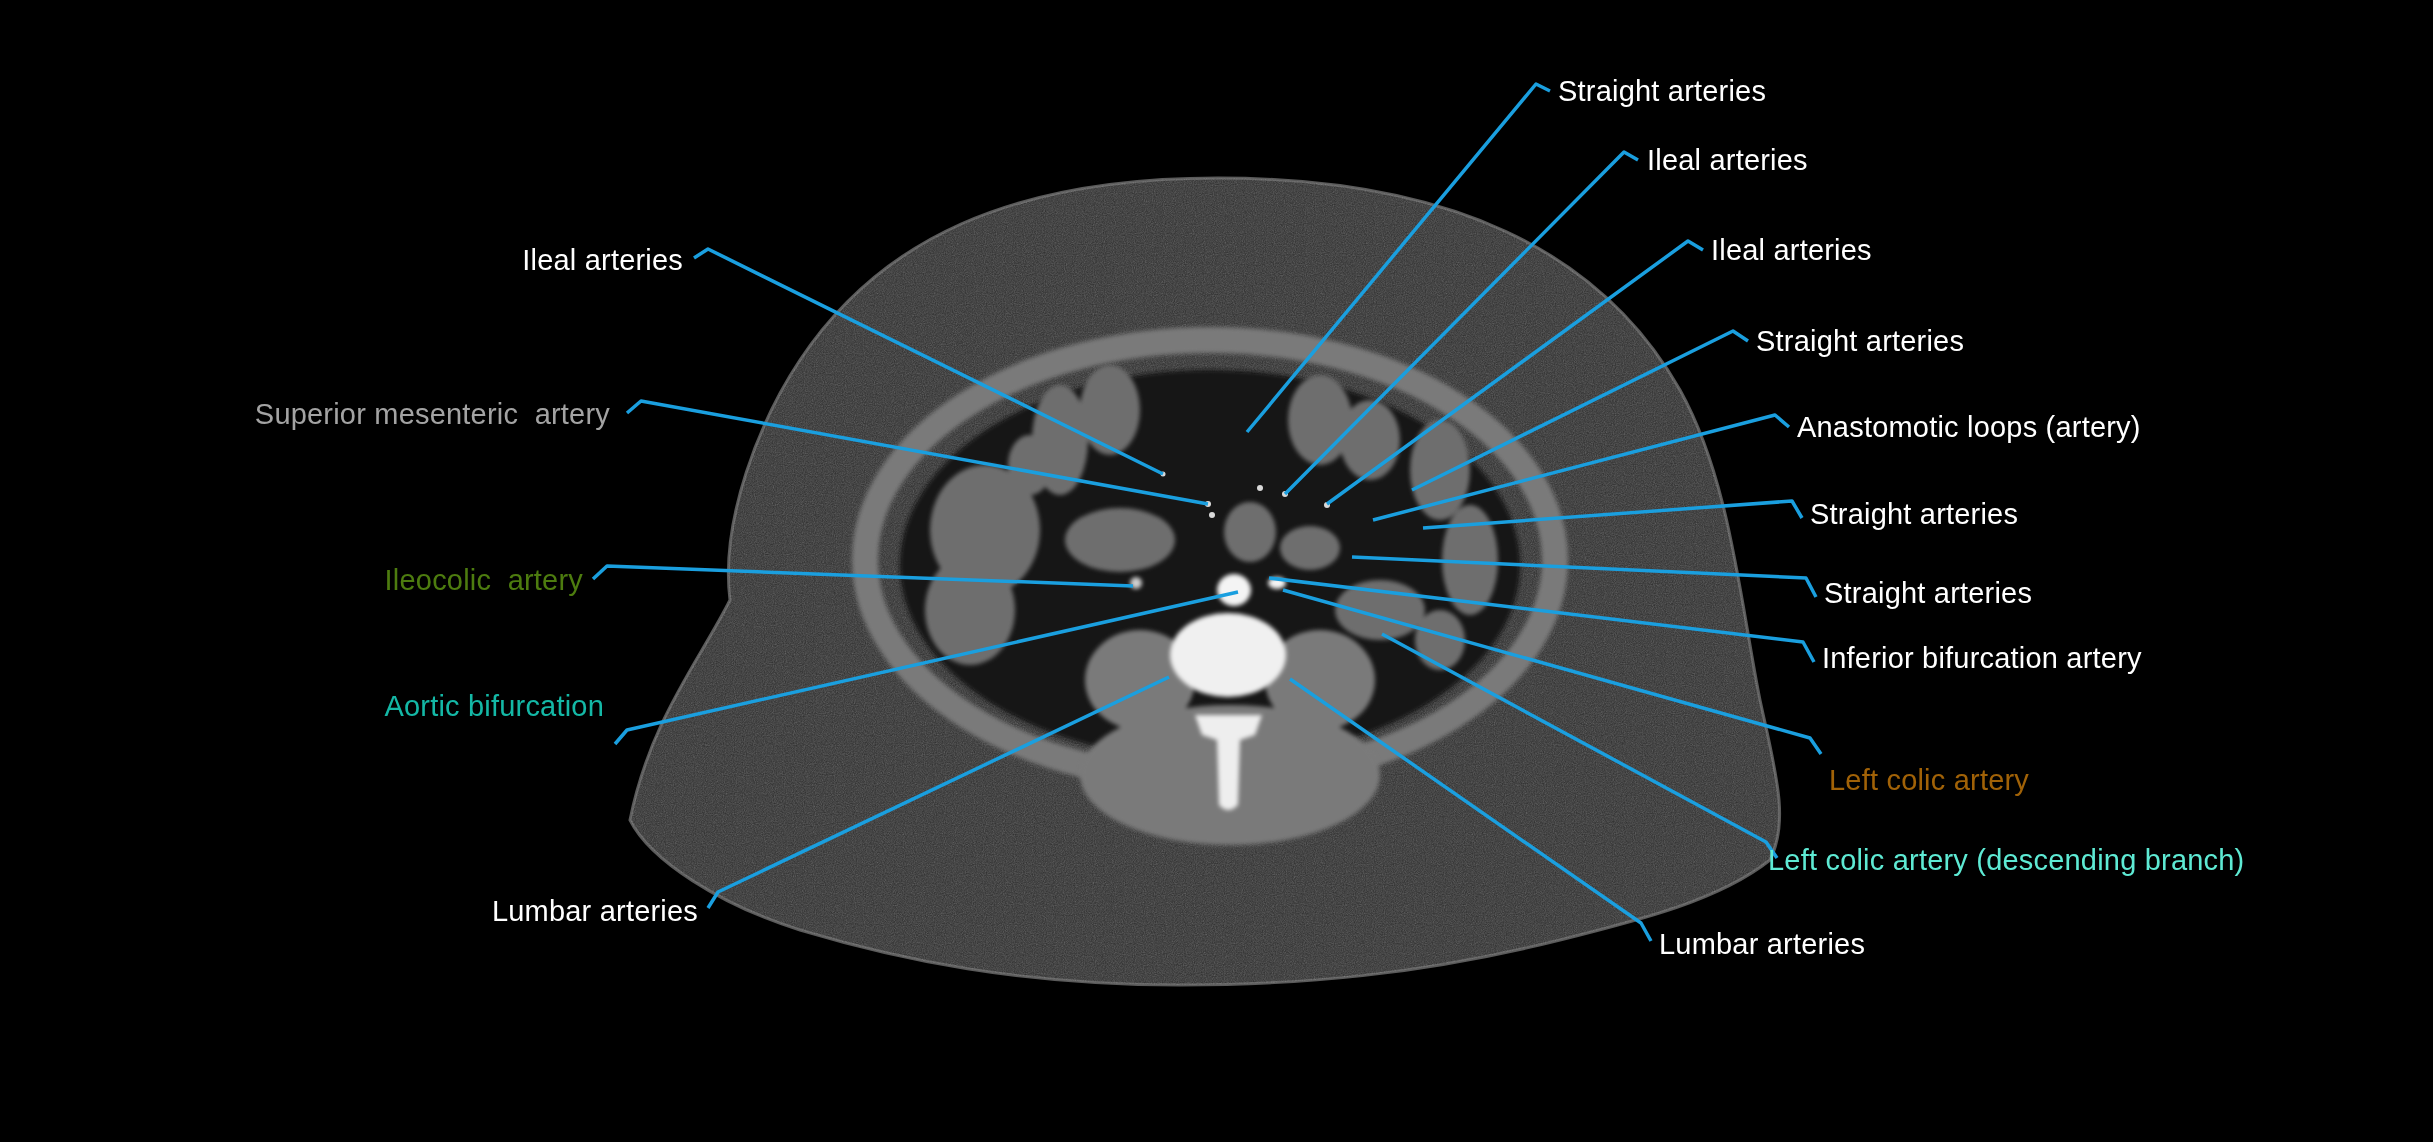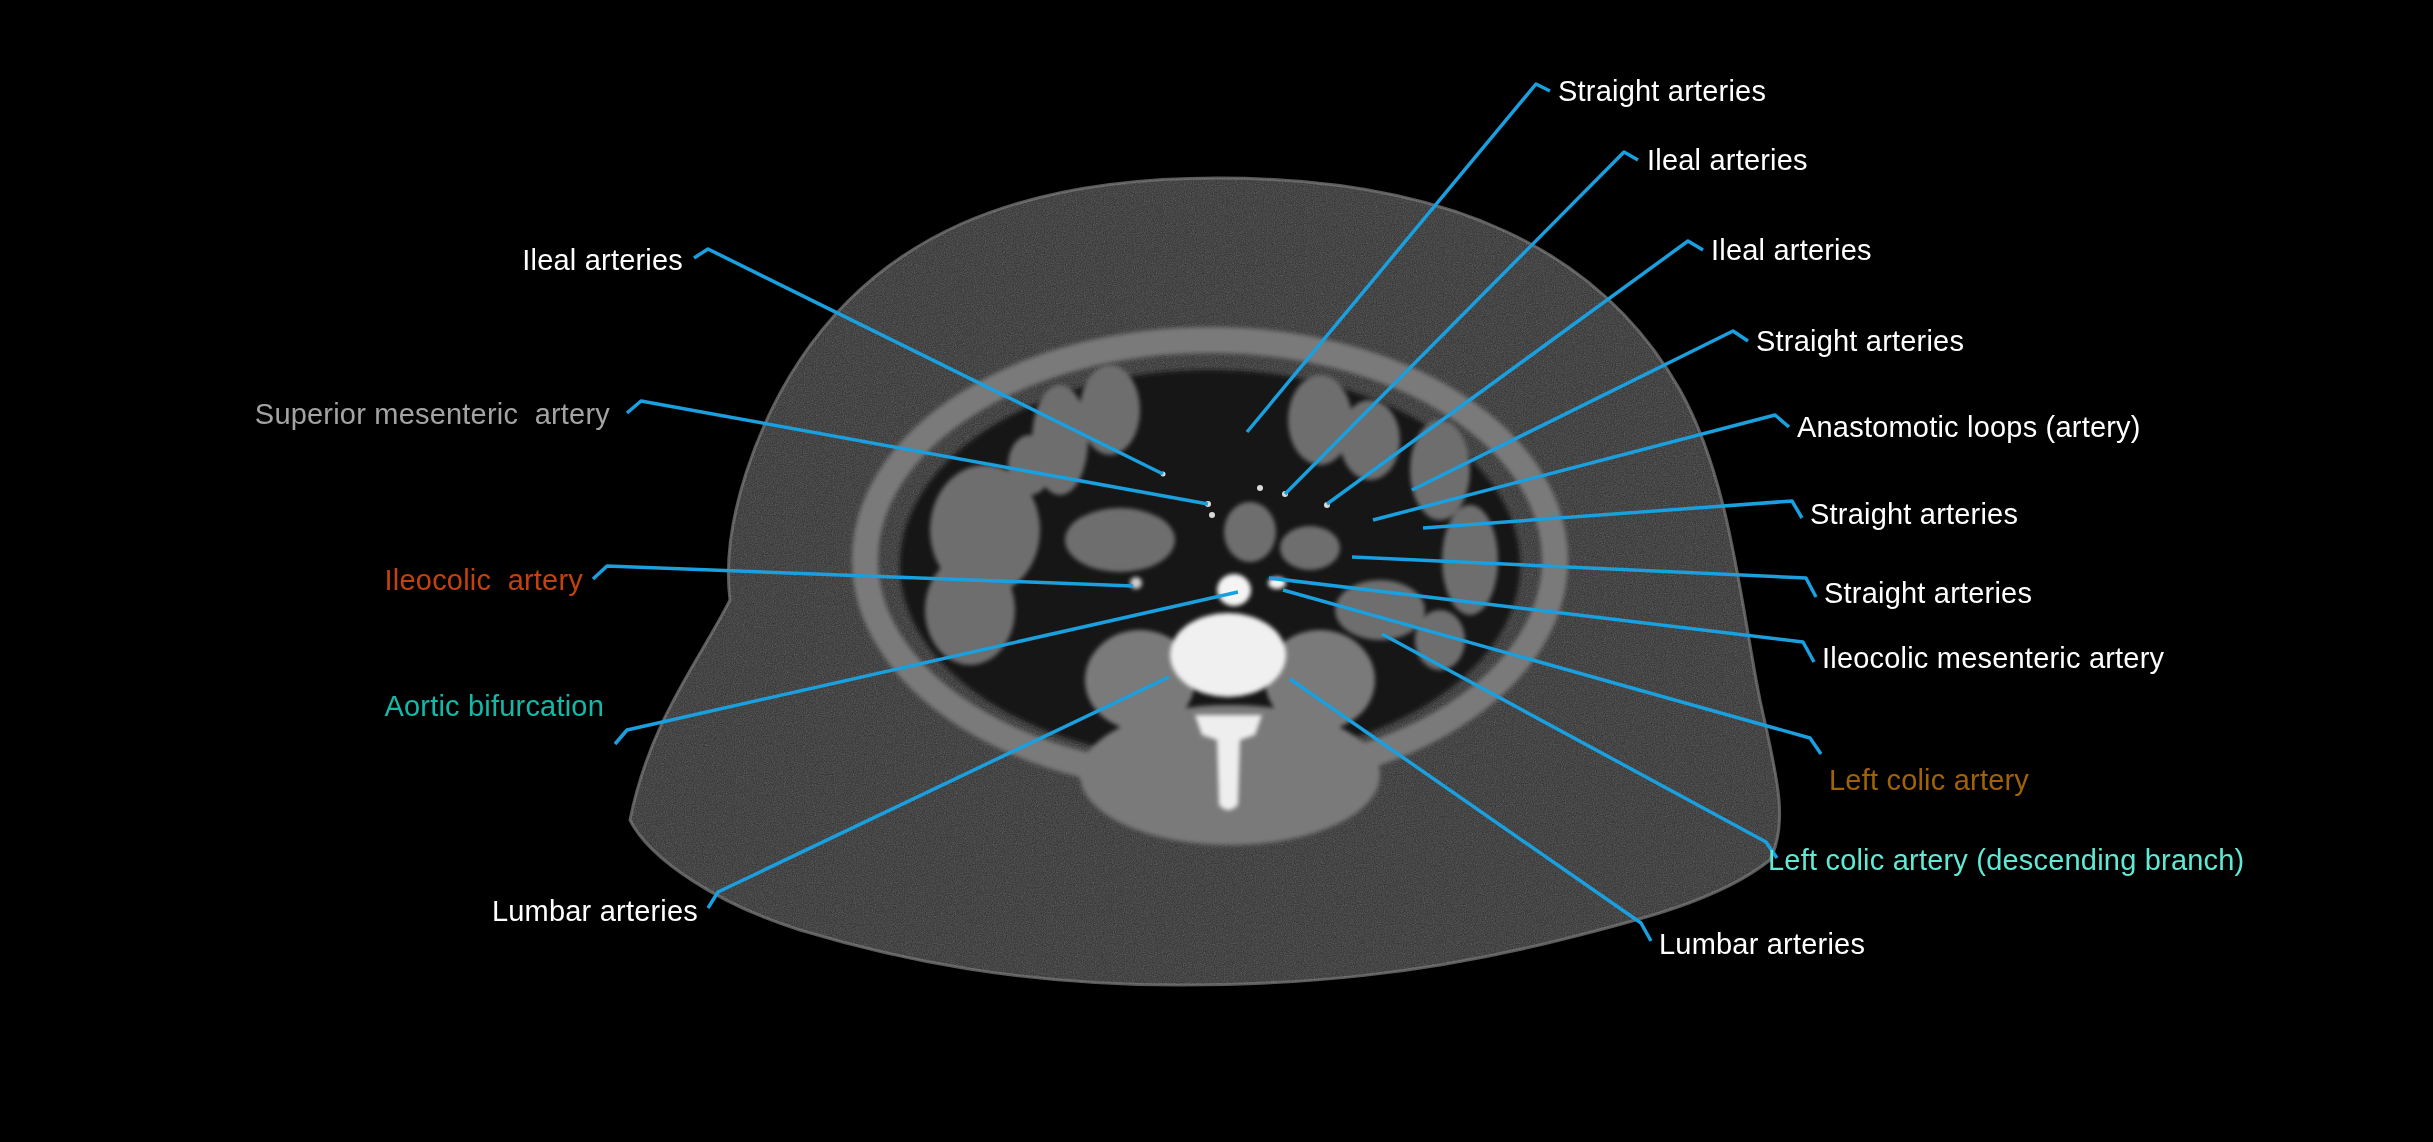--- a/index.html
+++ b/index.html
@@ -104,23 +104,23 @@
       </g>
   </svg>
   <div id="labels">
       <div class="lbl right" style="color: rgb(255, 255, 255); top: 91px; left: 1558px;">Straight arteries</div>
       <div class="lbl right" style="color: rgb(255, 255, 255); top: 160px; left: 1647px;">Ileal arteries</div>
       <div class="lbl right" style="color: rgb(255, 255, 255); top: 250px; left: 1711px;">Ileal arteries</div>
       <div class="lbl right" style="color: rgb(255, 255, 255); top: 341px; left: 1756px;">Straight arteries</div>
       <div class="lbl right" style="color: rgb(255, 255, 255); top: 427px; left: 1797px;">Anastomotic loops (artery)</div>
       <div class="lbl right" style="color: rgb(255, 255, 255); top: 514px; left: 1810px;">Straight arteries</div>
       <div class="lbl right" style="color: rgb(255, 255, 255); top: 593px; left: 1824px;">Straight arteries</div>
-      <div class="lbl right" style="color: rgb(255, 255, 255); top: 658px; left: 1822px;">Ileocolic mesenteric artery</div>
+      <div class="lbl right" style="color: rgb(255, 255, 255); top: 658px; left: 1822px;">Inferior bifurcation artery</div>
       <div class="lbl right" style="color: #a16207; top: 780px; left: 1829px;">Left colic artery</div>
       <div class="lbl right" style="color: #5eead4; top: 860px; left: 1768px;">Left colic artery (descending branch)</div>
       <div class="lbl right" style="color: rgb(255, 255, 255); top: 944px; left: 1659px;">Lumbar arteries</div>
       <div class="lbl left" style="color: rgb(255, 255, 255); top: 260px; right: 1750px;">Ileal arteries</div>
       <div class="lbl left" style="color: #a3a3a3; top: 414px; right: 1823px;">Superior mesenteric  artery</div>
-      <div class="lbl left" style="color: #c2410c; top: 580px; right: 1850px;">Ileocolic  artery</div>
+      <div class="lbl left" style="color: #4d7c0f; top: 580px; right: 1850px;">Ileocolic  artery</div>
       <div class="lbl left" style="color: #14b8a6; top: 706px; right: 1829px;">Aortic bifurcation</div>
       <div class="lbl left" style="color: rgb(255, 255, 255); top: 911px; right: 1735px;">Lumbar arteries</div>
     </div>
 </div>
 
 </body></html>

